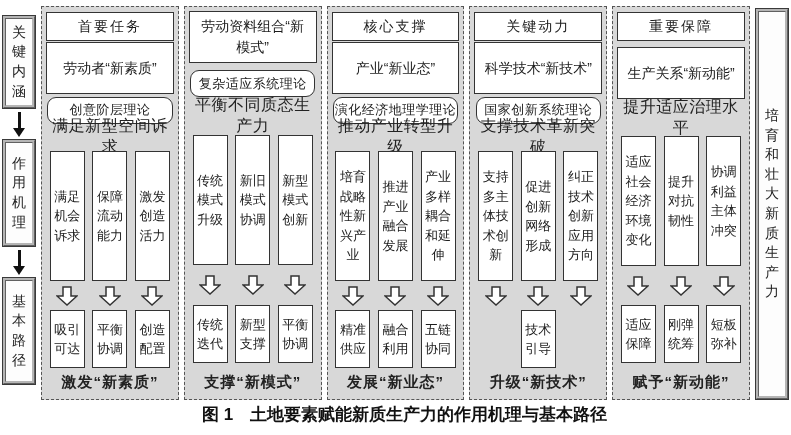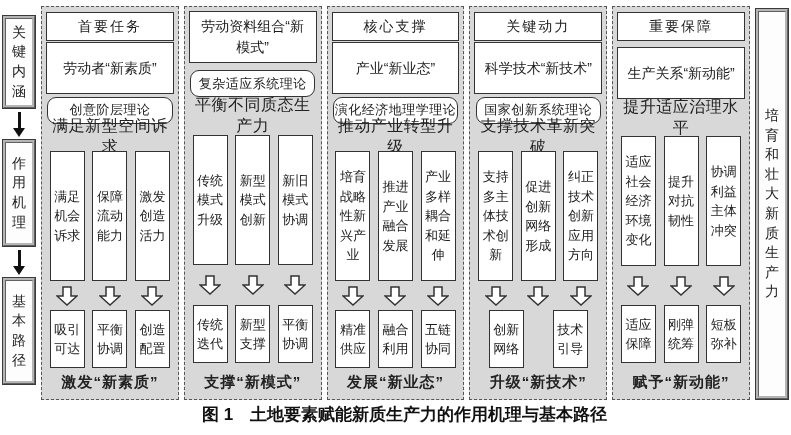--- a/index.html
+++ b/index.html
@@ -139,22 +139,22 @@
       </div>
       <div class="bar path-title">激发“新素质”</div>
     </div>
 
     <div class="col-panel">
       <div class="box conno-box">劳动资料组合“新模式”</div>
       <div class="box theory-box">复杂适应系统理论</div>
       <div class="bar mech-title">平衡不同质态生产力</div>
       <div class="tri-row mid-row">
         <div class="vbox">传统模式升级</div>
+        <div class="vbox">新旧模式协调</div>
         <div class="vbox">新型模式创新</div>
-        <div class="vbox">新旧模式协调</div>
       </div>
       <div class="arrow-row">
         <svg class="block-arrow" viewBox="0 0 22 20">
             <path d="M7 1 h8 v9 h6 l-10 9 -10 -9 h6 z" fill="#fff" stroke="#333" stroke-width="1.5"></path>
           </svg>
         <svg class="block-arrow" viewBox="0 0 22 20">
             <path d="M7 1 h8 v9 h6 l-10 9 -10 -9 h6 z" fill="#fff" stroke="#333" stroke-width="1.5"></path>
           </svg>
         <svg class="block-arrow" viewBox="0 0 22 20">
             <path d="M7 1 h8 v9 h6 l-10 9 -10 -9 h6 z" fill="#fff" stroke="#333" stroke-width="1.5"></path>
@@ -212,21 +212,20 @@
             <path d="M7 1 h8 v9 h6 l-10 9 -10 -9 h6 z" fill="#fff" stroke="#333" stroke-width="1.5"></path>
           </svg>
         <svg class="block-arrow" viewBox="0 0 22 20">
             <path d="M7 1 h8 v9 h6 l-10 9 -10 -9 h6 z" fill="#fff" stroke="#333" stroke-width="1.5"></path>
           </svg>
         <svg class="block-arrow" viewBox="0 0 22 20">
             <path d="M7 1 h8 v9 h6 l-10 9 -10 -9 h6 z" fill="#fff" stroke="#333" stroke-width="1.5"></path>
           </svg>
       </div>
       <div class="tri-row bot-row">
-        <div class="vbox">创新网络</div>
         <div class="vbox">技术引导</div>
       </div>
       <div class="bar path-title">升级“新技术”</div>
     </div>
 
     <div class="col-panel">
       <div class="box header-box">重要保障</div>
       <div class="box conno-box">生产关系“新动能”</div>
       <div class="bar mech-title">提升适应治理水平</div>
       <div class="tri-row mid-row">

